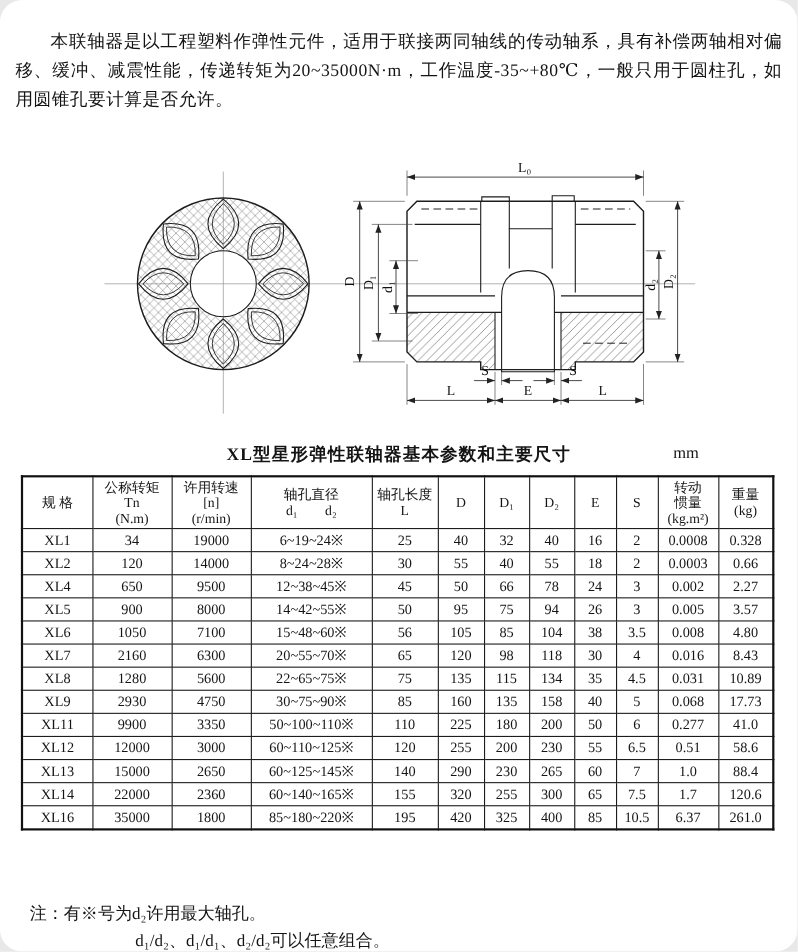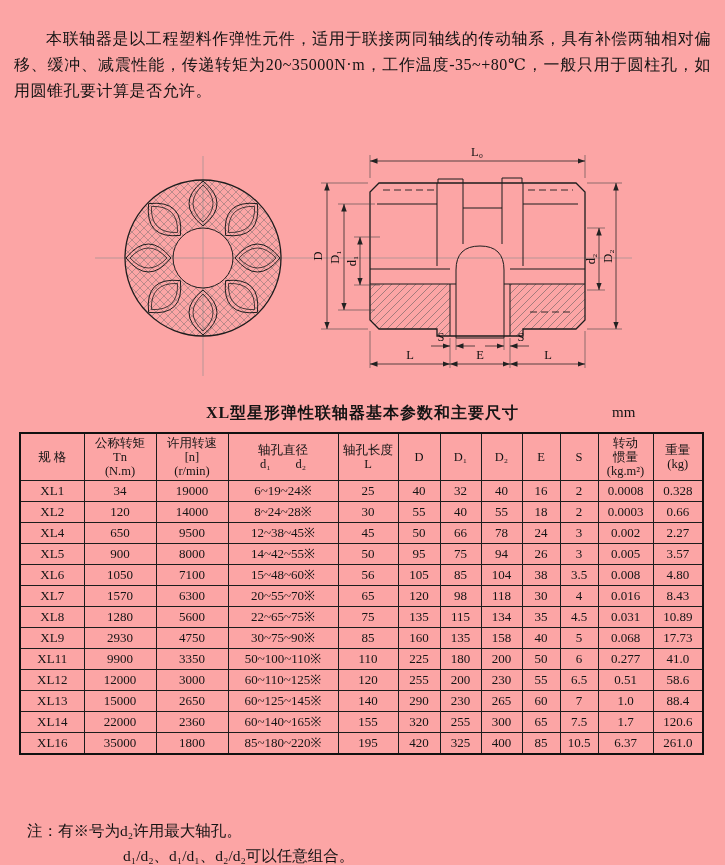--- a/index.html
+++ b/index.html
@@ -1,19 +1,19 @@
 <!DOCTYPE html>
 <html><head>
 <meta charset="utf-8">
 <style>
   html,body{margin:0;padding:0;background:#e8e8e8;}
   .page{
-    position:relative;width:725px;height:865px;background:#fca5a5;
+    position:relative;width:725px;height:865px;background:#ffffff;
     font-family:"Liberation Serif","DejaVu Serif",serif;color:#141414;
-    margin:0 auto;overflow:hidden;
+    margin:0 auto;overflow:hidden;border-radius:20px;
   }
   .intro{
     position:absolute;top:10px;left:14px;width:697px;
     font-size:16px;line-height:26px;text-align:justify;text-indent:2em;
     letter-spacing:.5px;
   }
   .figure{position:absolute;top:140px;left:0;width:725px;height:258px;}
   .figure svg{display:block;}
   .caption-row{position:absolute;top:403px;left:0;width:725px;height:22px;font-size:16px;}
   .caption-title{position:absolute;left:0;width:100%;text-align:center;font-weight:bold;letter-spacing:1px;}
@@ -298,21 +298,21 @@
           <td>105</td>
           <td>85</td>
           <td>104</td>
           <td>38</td>
           <td>3.5</td>
           <td>0.008</td>
           <td>4.80</td>
         </tr>
         <tr>
           <td>XL7</td>
-          <td>1570</td>
+          <td>2160</td>
           <td>6300</td>
           <td>20~55~70※</td>
           <td>65</td>
           <td>120</td>
           <td>98</td>
           <td>118</td>
           <td>30</td>
           <td>4</td>
           <td>0.016</td>
           <td>8.43</td>

